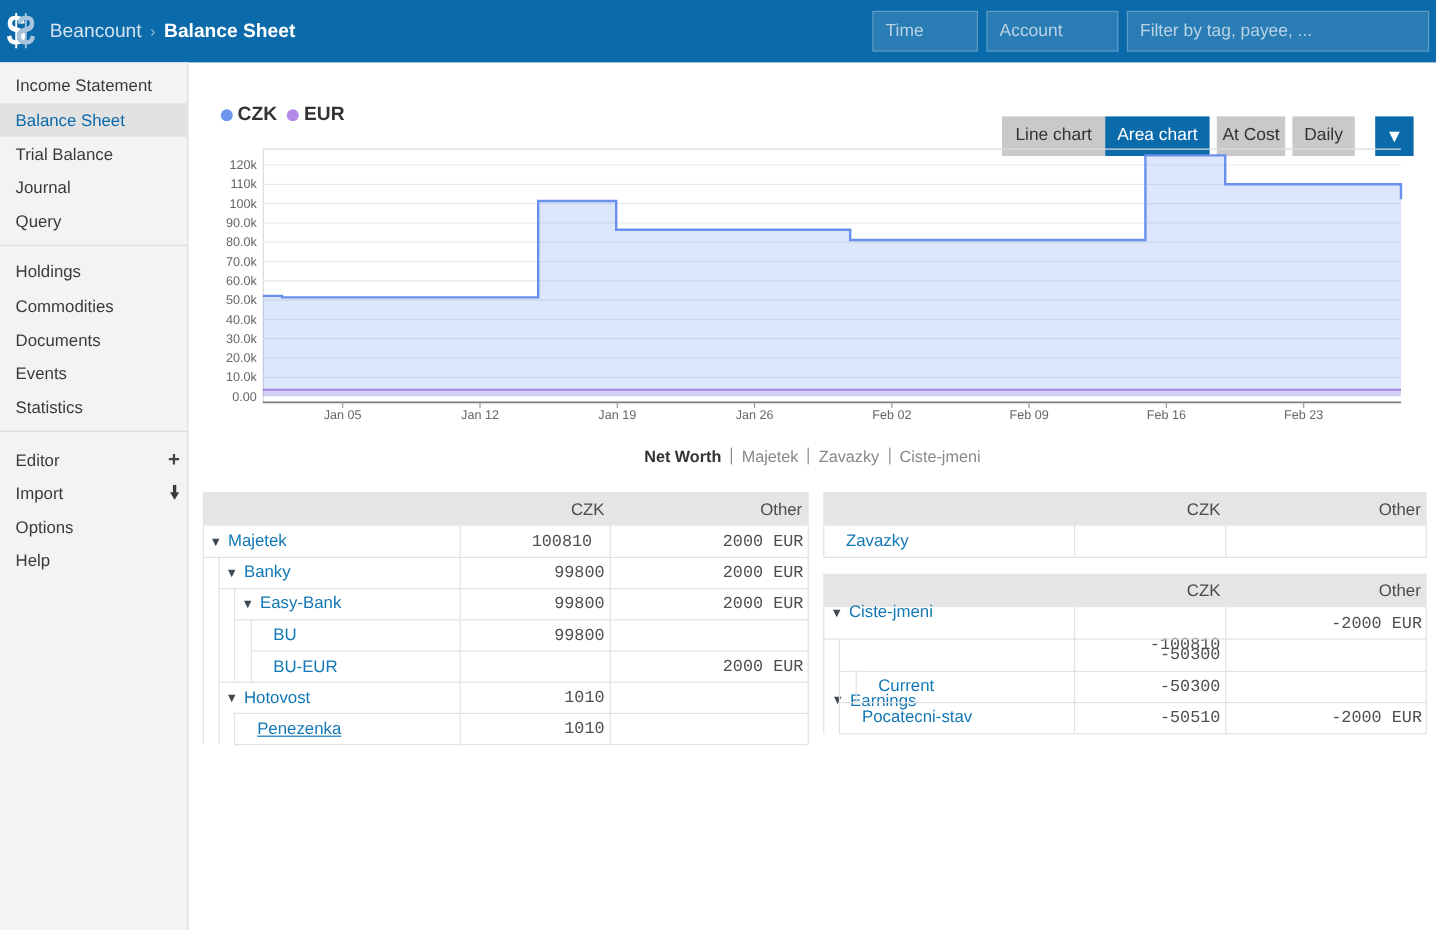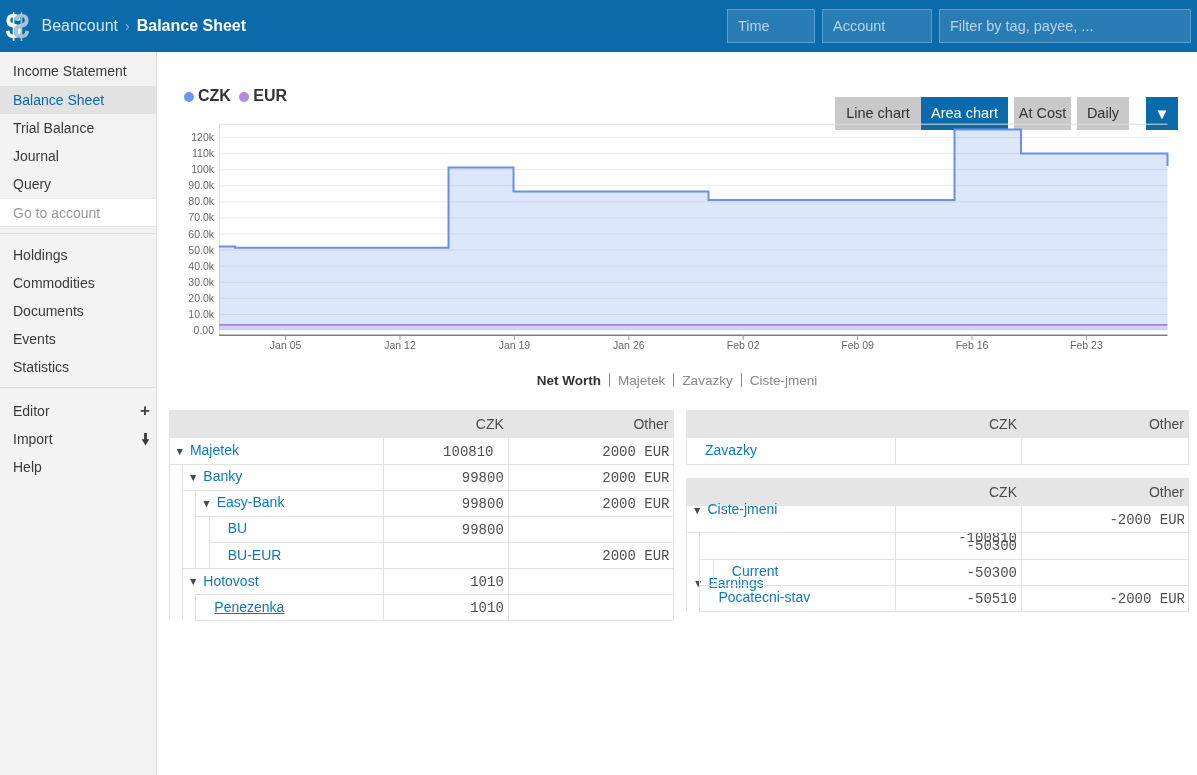--- a/index.html
+++ b/index.html
@@ -59,33 +59,33 @@
   <div class="hin" id="in3">Filter by tag, payee, ...</div>
 </div>
 
 <div id="side">
   <div style="height:5.4px"></div>
   <a class="sit">Income Statement</a>
   <a class="sit active">Balance Sheet</a>
   <a class="sit">Trial Balance</a>
   <a class="sit">Journal</a>
   <a class="sit">Query</a>
-  <a class="sit input">Go to account</a>
   <div class="sdiv"></div>
   <a class="sit">Holdings</a>
   <a class="sit">Commodities</a>
   <a class="sit">Documents</a>
   <a class="sit">Events</a>
   <a class="sit">Statistics</a>
   <div class="sdiv" style="margin-bottom:8.5px"></div>
   <a class="sit">Editor<span class="right" style="font-size:17px;">+</span></a>
   <a class="sit">Import<span class="right" style="top:7.5px; line-height:0;"><svg width="9" height="13" viewBox="0 0 9 13">
           <rect x="3.1" y="0" width="2.8" height="7" fill="#3a3a3a"></rect>
           <polygon points="0.7,6.2 8.3,6.2 4.5,12.5" fill="#3a3a3a"></polygon>
         </svg></span></a>
+  <a class="sit">Options</a>
   <a class="sit">Help</a>
 </div>
 
 <div id="legend"><span class="dot" style="background:#6c96f0"></span>CZK <span class="dot" style="background:#b48ae8; margin-left:4px"></span>EUR</div>
 <div class="btn" style="left:835px; width:86px;">Line chart</div>
 <div class="btn on" style="left:921px; width:87px;">Area chart</div>
 <div class="btn" style="left:1014px; width:57px;">At Cost</div>
 <div class="btn" style="left:1077px; width:52px;">Daily</div>
 <div class="btn on" style="left:1146px; width:32px; font-size:15px;">▼</div>
 

